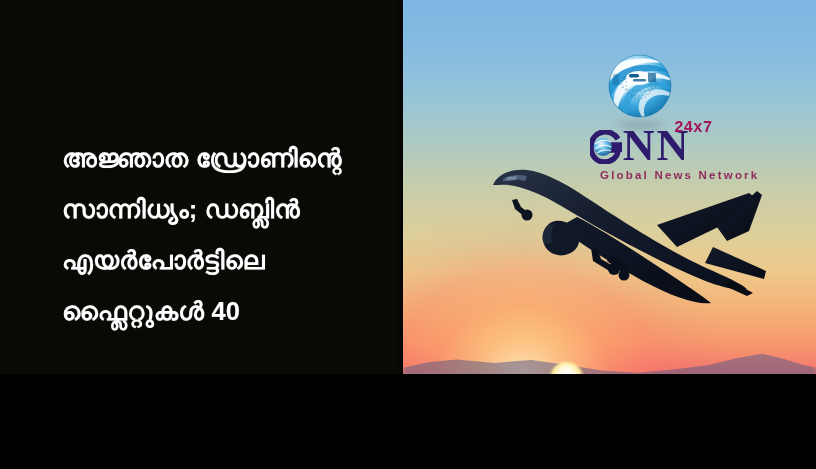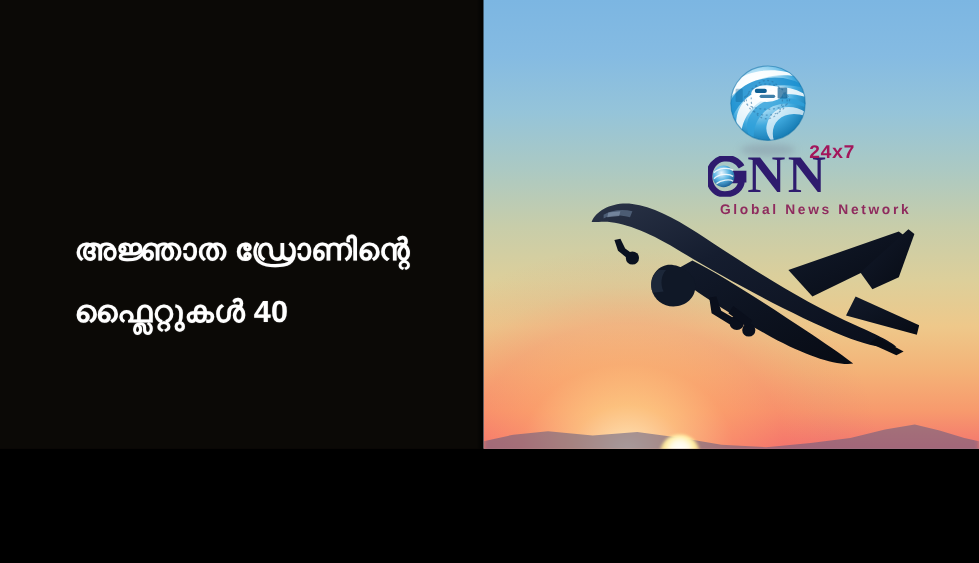--- a/index.html
+++ b/index.html
@@ -208,20 +208,22 @@
     margin-left:45px;
   }
 </style>
 </head>
 <body>
 
 <div class="card">
 
   <div class="headline-panel">
     <div class="headline-line">അജ്ഞാത ഡ്രോണിന്റെ</div>
+    <div class="headline-line">സാന്നിധ്യം; ഡബ്ലിൻ</div>
+    <div class="headline-line">എയർപോർട്ടിലെ</div>
     <div class="headline-line">ഫ്ലൈറ്റുകൾ 40</div>
   </div>
 
   <div class="photo">
 
     <div class="sky"></div>
     <div class="sun-glow"></div>
 
     <div class="hill-far"></div>
     <div class="hill-mid"></div>

